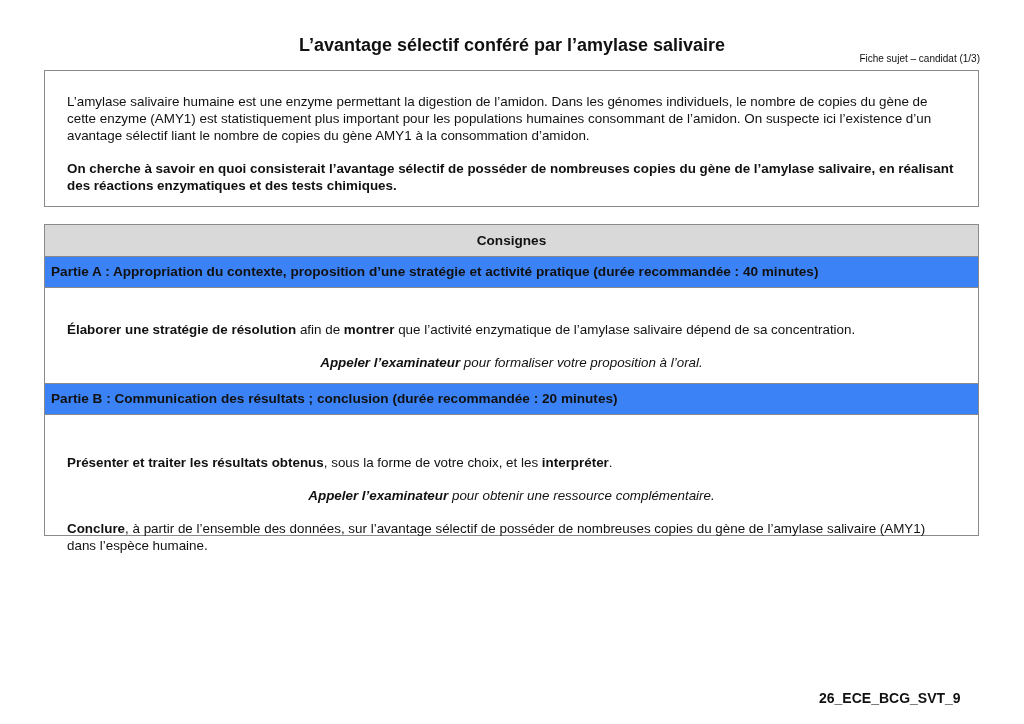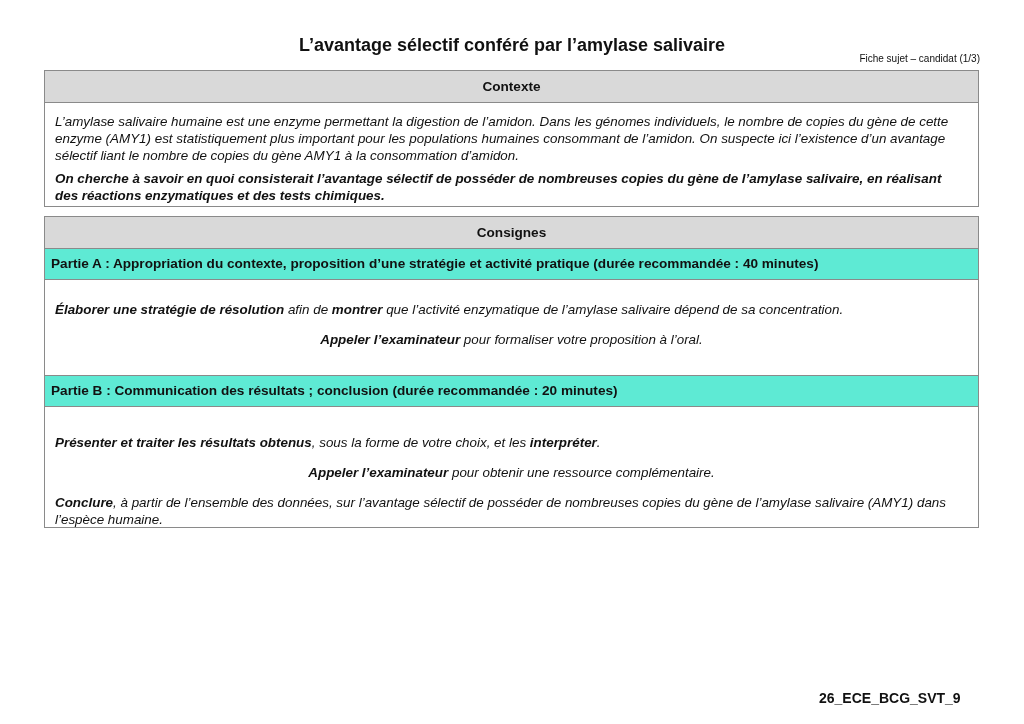--- a/index.html
+++ b/index.html
@@ -14,53 +14,52 @@
     }
     .fiche-label {
       position: absolute; top: 53px; right: 44px;
       font-size: 10px;
     }
     .box {
       position: absolute; left: 44px; width: 935px;
       border: 1.5px solid #8a8a8a; box-sizing: border-box;
     }
     .box-ctx { top: 70px; height: 137px; }
-    .box-cons { top: 216px; height: 312px; }
+    .box-cons { top: 224px; height: 312px; }
     .hdr {
       background: #d9d9d9; text-align: center; font-weight: bold;
       border-bottom: 1.5px solid #8a8a8a; font-size: 13.6px;
       height: 31px; line-height: 31px;
     }
     .part-hdr {
-      background: #5eead4; font-weight: bold; padding: 0 6px;
+      background: #3b82f6; font-weight: bold; padding: 0 6px;
       border-bottom: 1.5px solid #8a8a8a; font-size: 13.6px;
       height: 30px; line-height: 30px;
     }
     .cell { padding: 6px 6px 6px 6px; line-height: 17px; }
-    .cell p { margin: 4px; font-style: italic; }
+    .cell p { margin: 16px; }
     .cell .gap { margin-top: 6px; }
     .center { text-align: center; }
     .b { font-weight: bold; }
     .i { font-style: italic; }
     .cell-a { height: 96px; border-bottom: 1.5px solid #8a8a8a; box-sizing: border-box; padding-top: 17px; }
     .cell-b { padding-top: 23px; }
     .row-spaced { margin-top: 13px !important; }
     .footer-code {
       position: absolute; top: 690px; left: 819px;
       font-weight: bold; font-size: 14px;
     }
   </style>
 </head>
 <body>
 
 <div class="doc-title">L’avantage sélectif conféré par l’amylase salivaire</div>
 <div class="fiche-label">Fiche sujet – candidat (1/3)</div>
 
 <section class="box box-ctx">
-  <div class="hdr">Contexte</div>
   <div class="cell">
     <p>L’amylase salivaire humaine est une enzyme permettant la digestion de l’amidon. Dans les génomes individuels, le nombre de copies du gène de cette enzyme (AMY1) est statistiquement plus important pour les populations humaines consommant de l’amidon. On suspecte ici l’existence d’un avantage sélectif liant le nombre de copies du gène AMY1 à la consommation d’amidon.</p>
     <p class="b gap">On cherche à savoir en quoi consisterait l’avantage sélectif de posséder de nombreuses copies du gène de l’amylase salivaire, en réalisant des réactions enzymatiques et des tests chimiques.</p>
   </div>
 </section>
 
 <section class="box box-cons">
   <div class="hdr">Consignes</div>
 
   <div class="part-hdr">Partie A : Appropriation du contexte, proposition d’une stratégie et activité pratique (durée recommandée : 40 minutes)</div>

